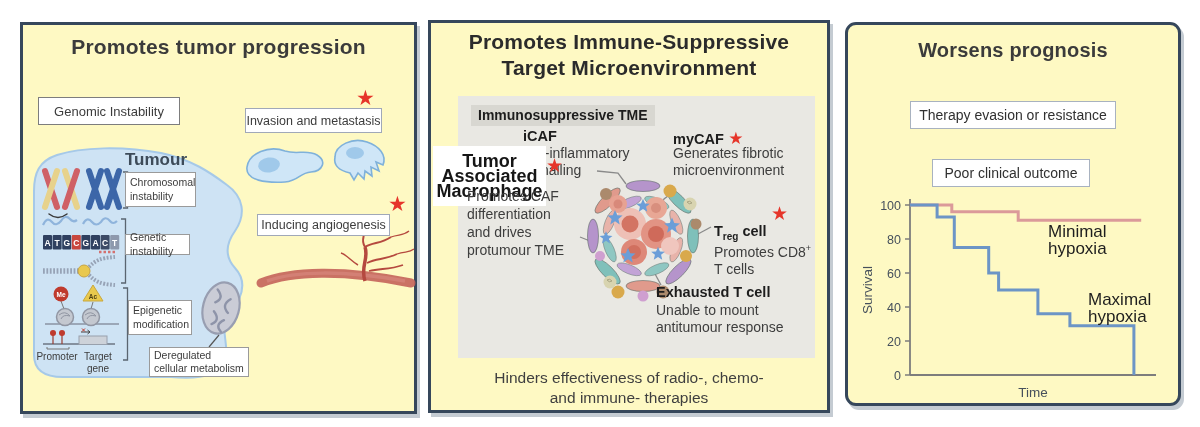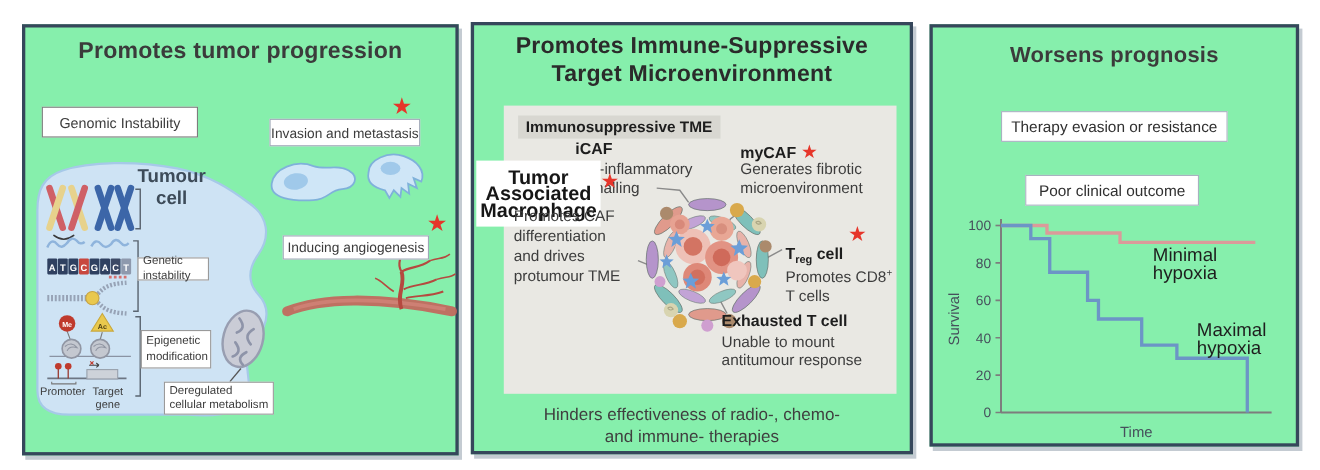--- a/index.html
+++ b/index.html
@@ -1,26 +1,26 @@
 <!DOCTYPE html>
 <html><head>
 <meta charset="utf-8">
 <style>
   html,body{margin:0;padding:0;}
   body{
     width:1200px;height:427px;position:relative;background:#ffffff;
     font-family:"Liberation Sans",sans-serif;color:#3a3a3a;overflow:hidden;
   }
   .panel{
-    position:absolute;background:#86efac;border:3px solid #36475b;
+    position:absolute;background:#fef9c3;border:3px solid #36475b;
     box-shadow:3px 4px 0 rgba(125,140,155,.45);box-sizing:border-box;
   }
   #panel-left{left:20px;top:22px;width:397px;height:392px;}
   #panel-middle{left:428px;top:20px;width:402px;height:393px;}
-  #panel-right{left:845px;top:22px;width:336px;height:384px;}
+  #panel-right{left:845px;top:22px;width:336px;height:384px;border-radius:11px;}
   .panel-title{
     position:absolute;left:0;width:100%;text-align:center;font-weight:700;
     color:#3b3b3b;font-size:21px;letter-spacing:.2px;line-height:26px;
   }
   .abs{position:absolute;box-sizing:border-box;}
   .box-label{
     position:absolute;box-sizing:border-box;background:#fff;border:1.5px solid #8f8f8f;
     display:flex;align-items:center;justify-content:center;text-align:center;color:#3c3c3c;
   }
   .side-box{
@@ -183,20 +183,21 @@
         <path d="M 374,229 C 382,226 386,228 391,224" stroke-width="1.3"></path>
         <path d="M 368,212 C 376,209 380,211 386,206" stroke-width="1.3"></path>
         <path d="M 346,246 C 358,243 366,245 380,240" stroke-width="1.8"></path>
         <path d="M 335,240 C 328,236 324,230 318,228" stroke-width="1.5"></path>
         <path d="M 340,208 C 336,204 338,200 335,197" stroke-width="1.2"></path>
       </g>
     </g>
   </svg>
 
   <div class="abs" style="left:98px;top:125px;width:70px;text-align:center;font-size:17px;font-weight:600;color:#3d4b59;">Tumour cell</div>
+  <div class="side-box" style="left:102px;top:147px;width:71px;height:35px;">Chromosomal instability</div>
   <div class="side-box" style="left:102px;top:209px;width:65px;height:21px;">Genetic instability</div>
   <div class="side-box" style="left:105px;top:275px;width:64px;height:35px;">Epigenetic modification</div>
   <div class="side-box" style="left:126px;top:322px;width:100px;height:30px;">Deregulated cellular metabolism</div>
   <div class="abs" style="left:10px;top:326px;width:48px;text-align:center;font-size:10px;color:#3c3c3c;">Promoter</div>
   <div class="abs pre" style="left:54px;top:326px;width:42px;text-align:center;font-size:10px;line-height:12px;color:#3c3c3c;">Target
 gene</div>
 
   <div class="box-label" style="left:222px;top:83px;width:137px;height:25px;font-size:12.5px;border:1px solid #a0a8b8;">Invasion and metastasis</div>
   <div class="star" style="left:333px;top:62px;">★</div>
 

